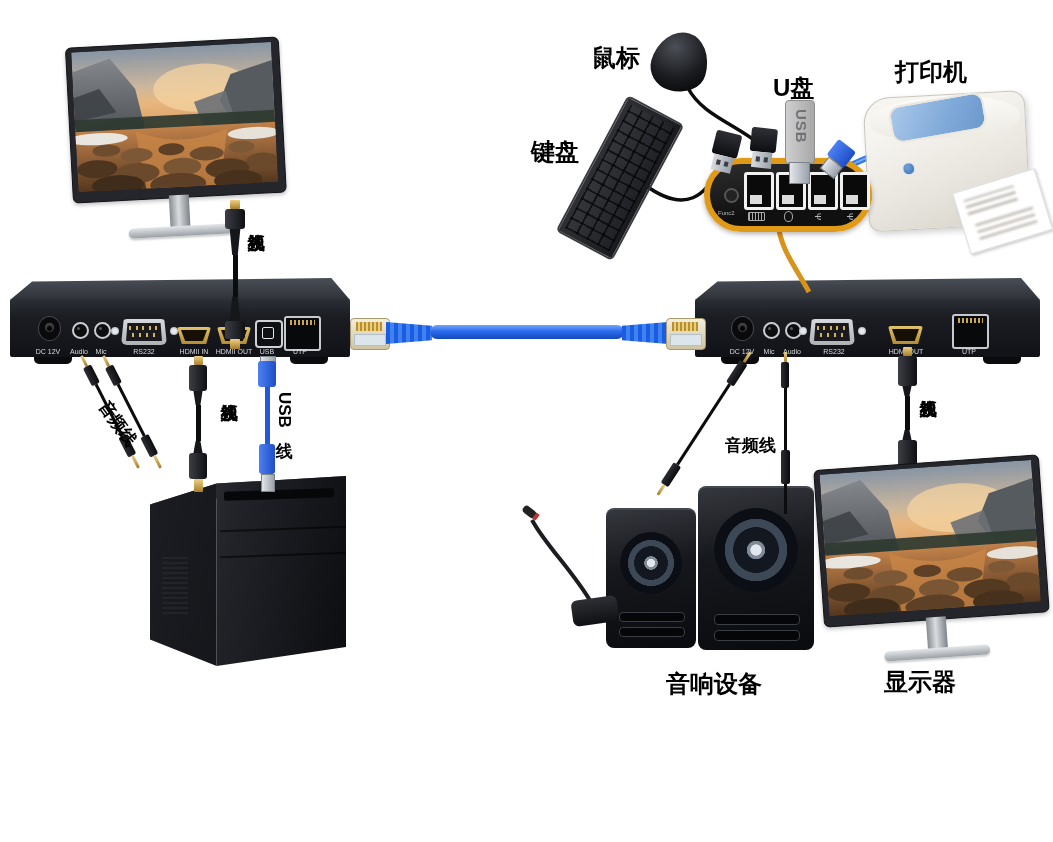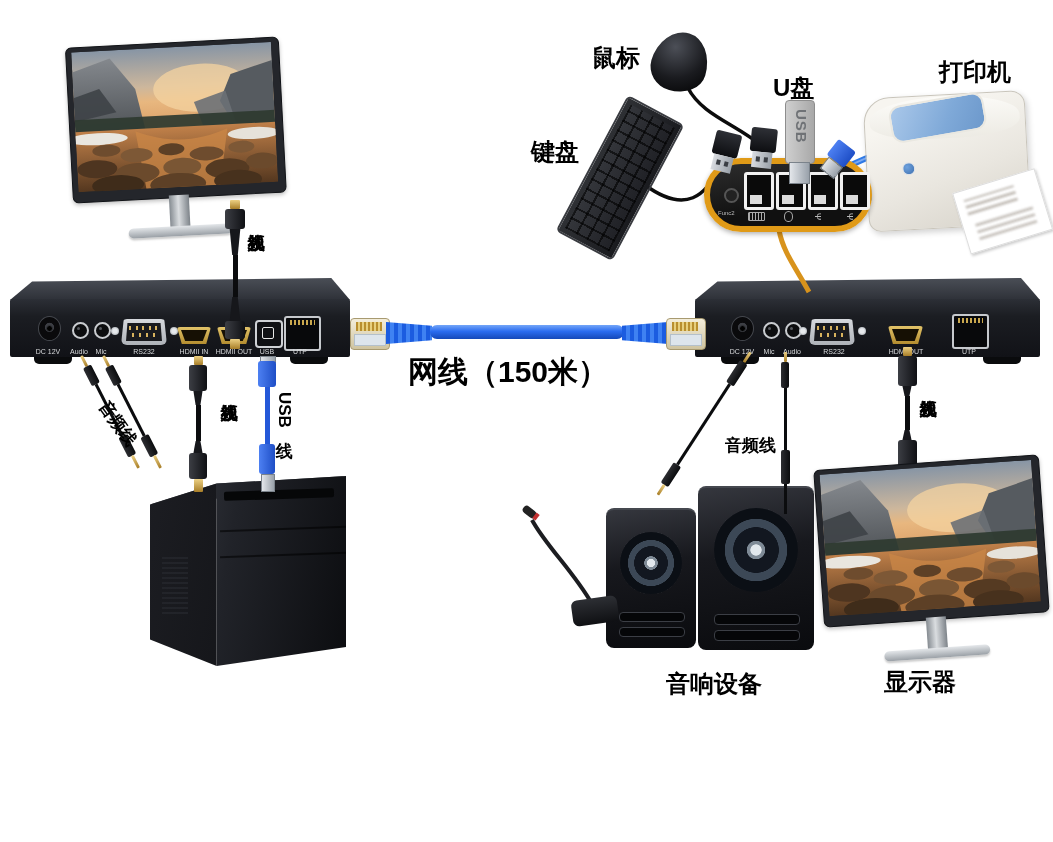--- a/index.html
+++ b/index.html
@@ -232,39 +232,38 @@
     <div class="rjpins"></div>
       <div class="rjbody"></div>
   </div>
   <div class="boot" style="left:386px;top:320px;clip-path:polygon(0 8%,100% 22%,100% 78%,0 92%);"></div>
   <div class="netline" style="left:430px;top:325px;width:194px;height:14px;"></div>
   <div class="boot" style="left:622px;top:320px;clip-path:polygon(0 22%,100% 8%,100% 92%,0 78%);"></div>
   <div class="rjplug" style="left:666px;top:318px;">
     <div class="rjpins"></div>
       <div class="rjbody"></div>
   </div>
-  <div class="net-label" style="left:408px;top:352px;">网线（150米）</div>
 
   
 
   
   <svg class="abs" style="left:0;top:0;z-index:5;" width="1053" height="842" viewBox="0 0 1053 842" fill="none">
     <path d="M688,88 C702,115 736,124 762,146" stroke="#0c0c0c" stroke-width="3.5"></path>
     <path d="M645,185 C686,215 706,196 722,164" stroke="#0c0c0c" stroke-width="3.5"></path>
     <path d="M845,168 C866,157 896,146 930,133" stroke="#2f7be8" stroke-width="6"></path>
     <path d="M845,168 C866,157 896,146 930,133" stroke="#7cabf5" stroke-width="2"></path>
     <path d="M779,230 C783,252 796,268 809,292" stroke="#d8931c" stroke-width="5"></path>
     <path d="M592,604 C574,572 546,546 532,520" stroke="#1c1d21" stroke-width="4"></path>
   </svg>
 
   
   <div class="cn-label" style="left:592px;top:42px;">鼠标</div>
   <div class="cn-label" style="left:531px;top:136px;">键盘</div>
   <div class="cn-label" style="left:773px;top:72px;">U盘</div>
-  <div class="cn-label" style="left:895px;top:56px;margin-left:44px;">打印机</div>
+  <div class="cn-label" style="left:895px;top:56px;">打印机</div>
 
   
   <div class="abs" style="left:652px;top:32px;width:56px;height:60px;z-index:6;transform:rotate(16deg);
               border-radius:52% 48% 55% 45% / 60% 60% 40% 40%;
               background:radial-gradient(circle at 35% 28%,#4c4f57,#1a1b1f 55%,#000 100%);"></div>
 
   
   <div class="abs" style="left:543px;top:146px;width:150px;height:60px;transform:rotate(-62deg);z-index:6;
               background:linear-gradient(#2e3034,#1a1b1f);border:2px solid #3a3c41;border-radius:5px;">
     <div class="abs" style="left:5px;top:5px;right:5px;bottom:5px;

